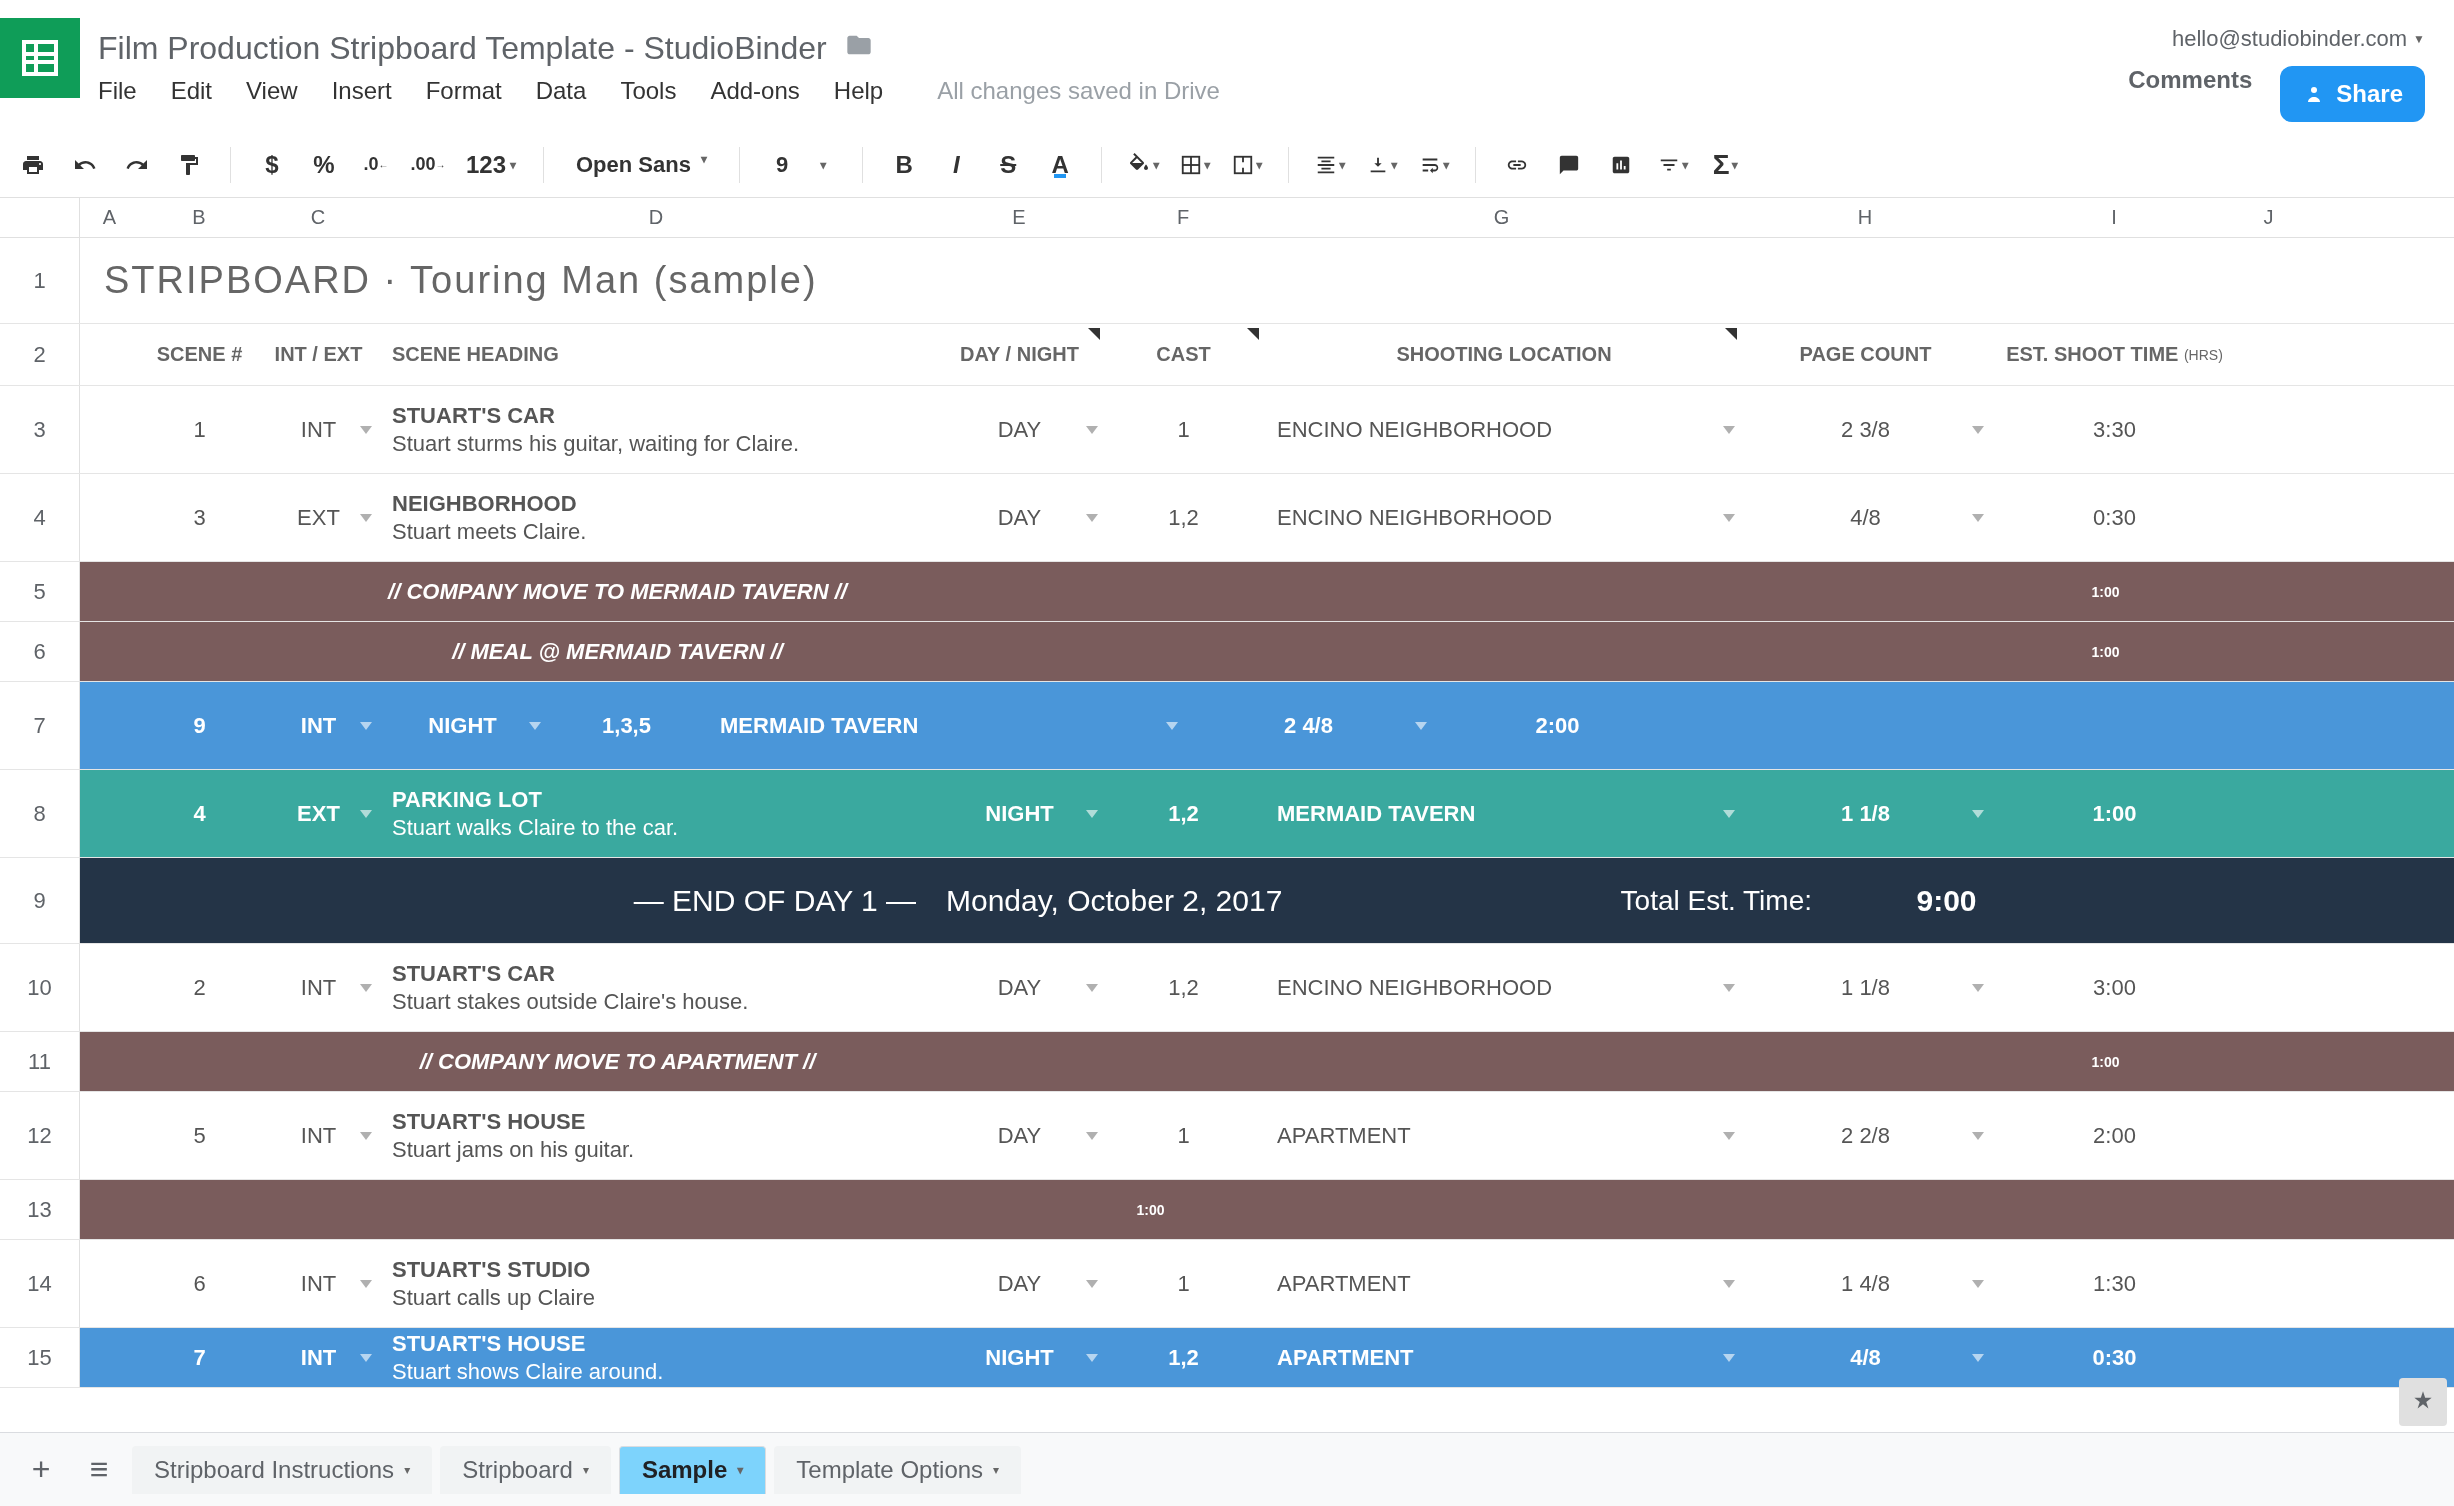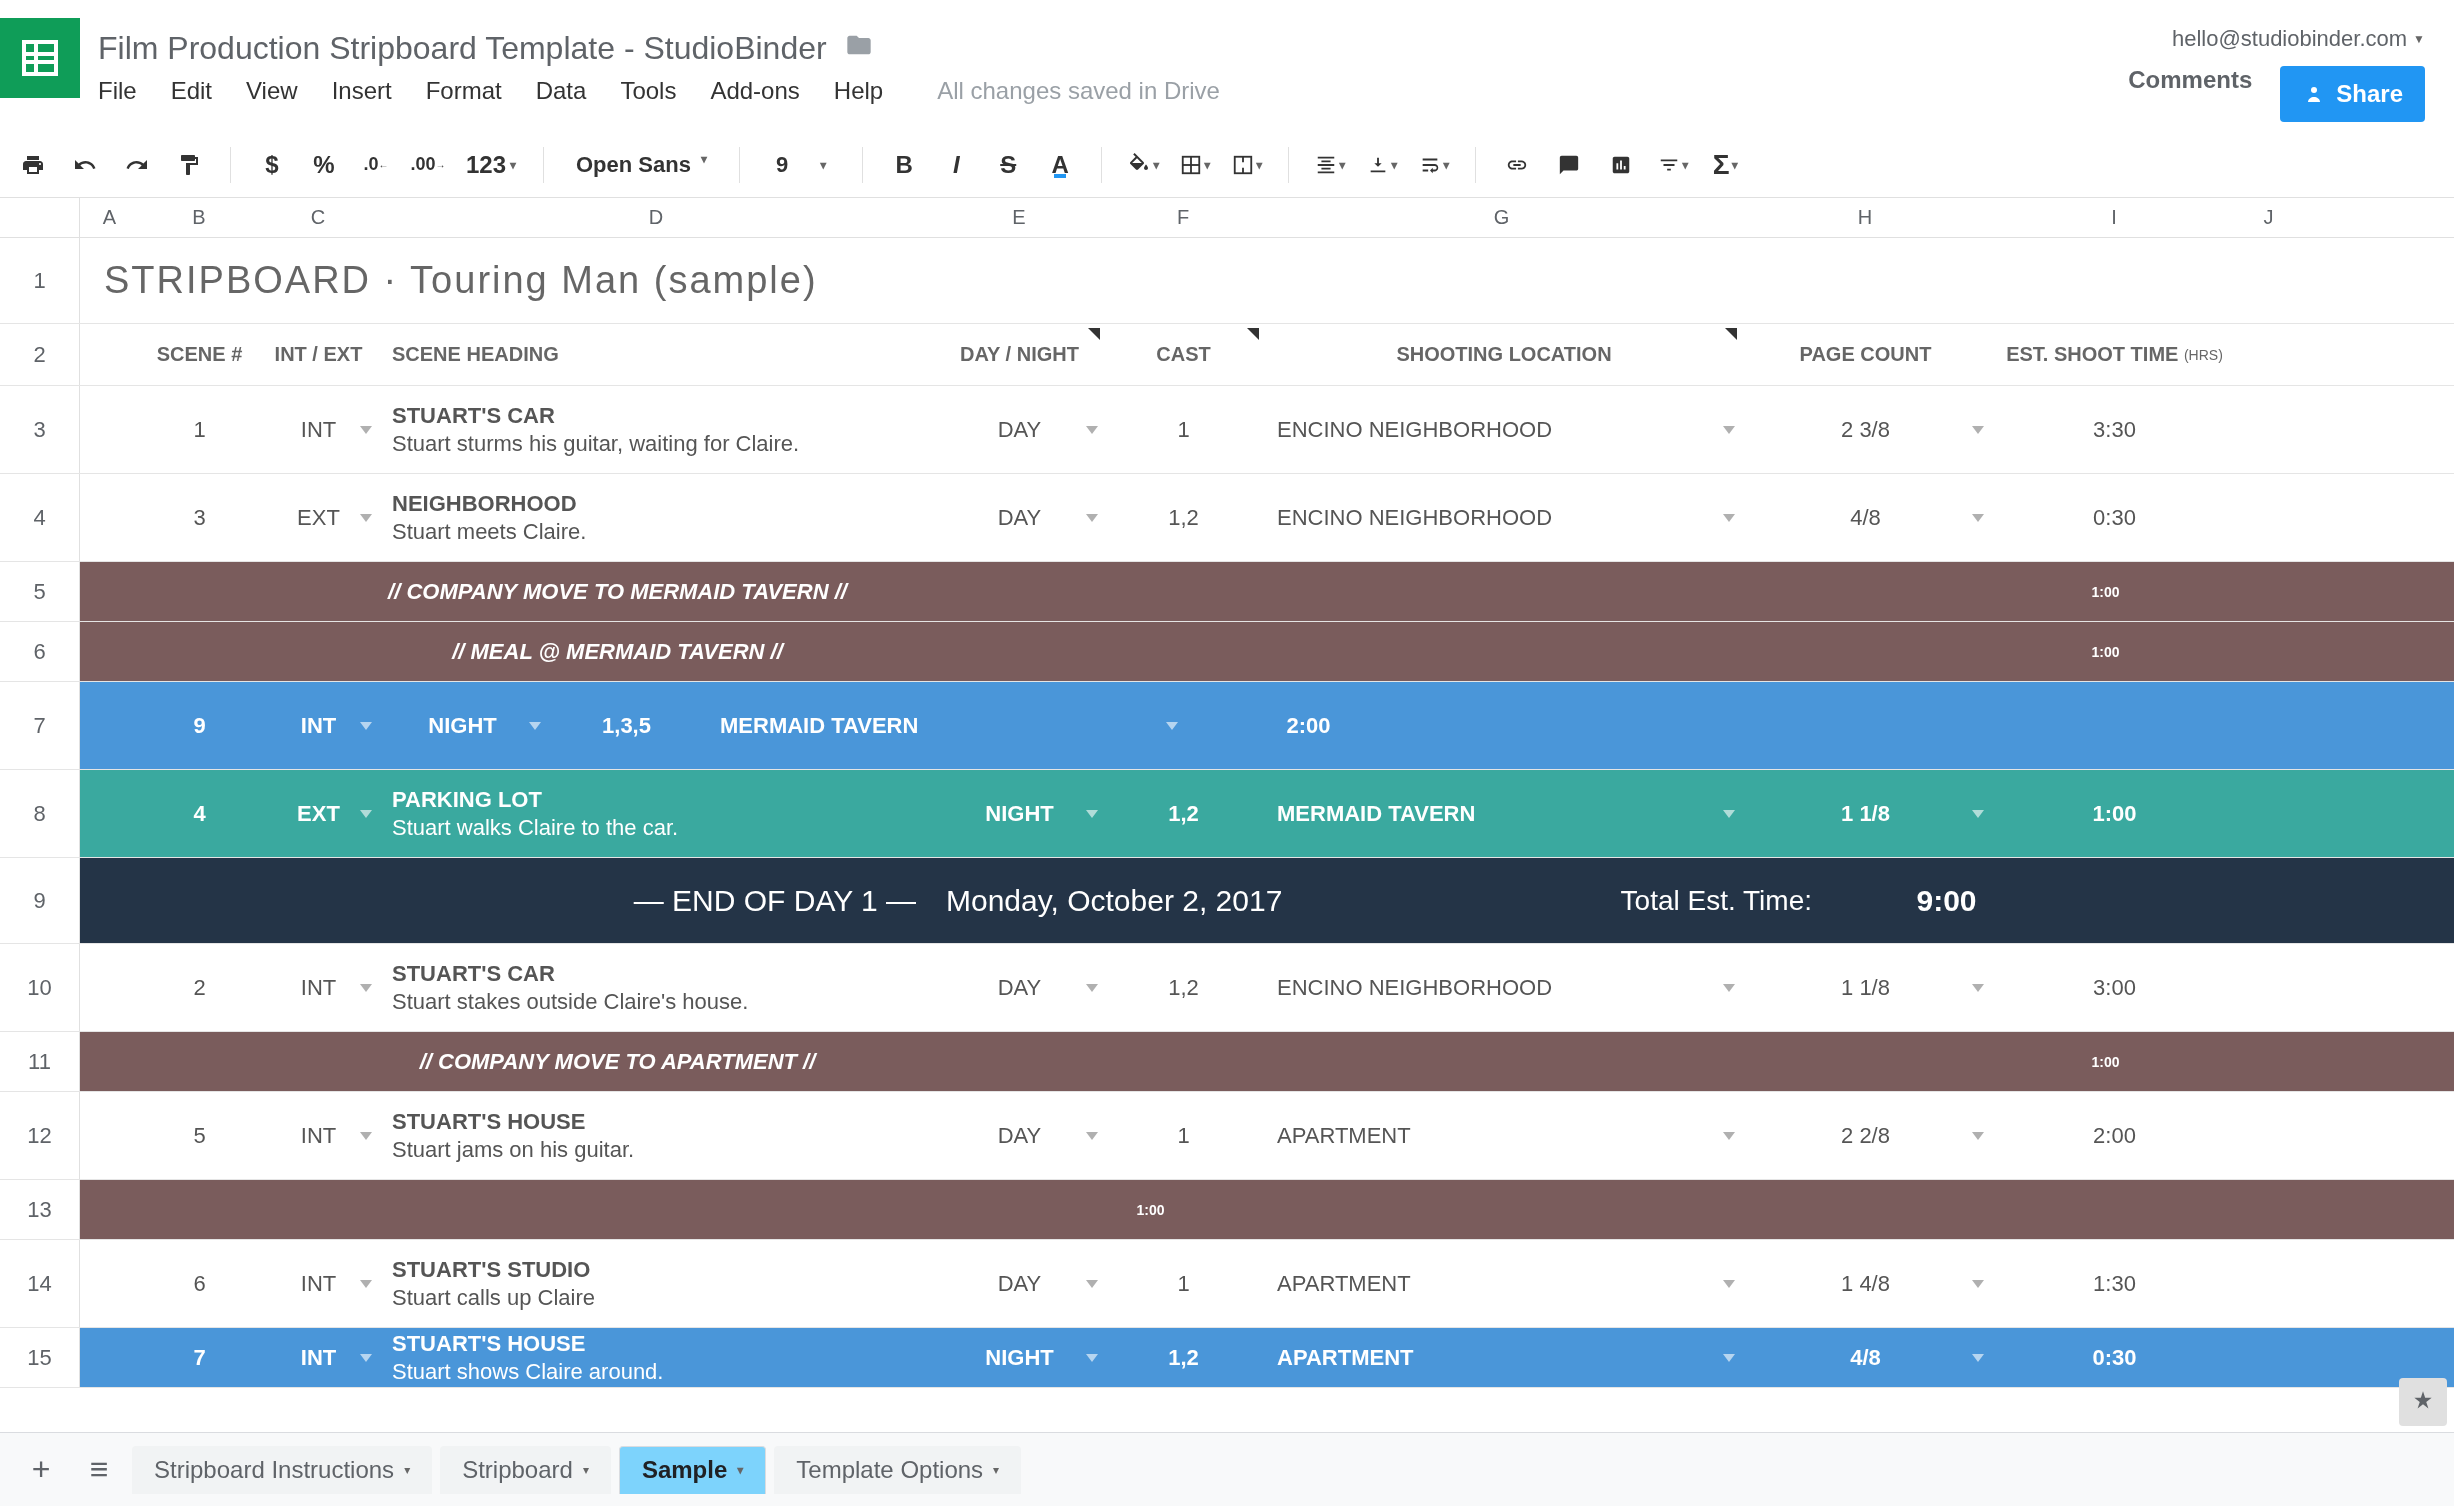--- a/index.html
+++ b/index.html
@@ -10,21 +10,21 @@
 .title-area{flex:1;padding-top:12px}
 .doc-title{font-size:32px;font-weight:400;color:#5f6368;display:flex;align-items:center;gap:18px}
 .folder-ico{color:#9aa0a6;font-size:28px}
 .menu-bar{display:flex;gap:34px;font-size:24px;color:#333;margin-top:10px;align-items:center}
 .menu-item{cursor:pointer}
 .save-status{color:#9aa0a6;margin-left:20px}
 .header-right{display:flex;flex-direction:column;align-items:flex-end;gap:14px;padding-top:8px}
 .user-email{font-size:22px;color:#5f6368;display:flex;align-items:center;gap:6px}
 .header-actions{display:flex;gap:28px;align-items:flex-start}
 .comments-link{font-size:24px;font-weight:700;color:#5f6368;cursor:pointer}
-.share-btn{background:#2196f3;color:#fff;font-size:24px;font-weight:700;padding:14px 22px;border-radius:4px;display:flex;align-items:center;gap:10px;cursor:pointer}
+.share-btn{background:#2196f3;color:#fff;font-size:24px;font-weight:700;padding:14px 22px;border-radius:12px;display:flex;align-items:center;gap:10px;cursor:pointer}
 .toolbar{height:66px;display:flex;align-items:center;padding:0 14px;gap:14px;border-bottom:1px solid #e0e0e0;margin-top:10px}
 .tb-btn{width:38px;height:38px;display:flex;align-items:center;justify-content:center;cursor:pointer;font-size:24px;color:#333;font-weight:700}
 .tb-sep{width:1px;height:36px;background:#e0e0e0;margin:0 8px}
 .tb-font{font-size:22px;font-weight:700;color:#333;display:flex;gap:10px;padding:0 10px}
 .tb-size{font-size:22px;font-weight:700;color:#333;display:flex;align-items:center;gap:10px;padding:0 14px}
 .caret{font-size:12px;color:#666}
 .col-headers{display:flex;height:40px;border-bottom:1px solid #e0e0e0;background:#fff}
 .row-num-spacer{width:80px;border-right:1px solid #e0e0e0}
 .col-h{display:flex;align-items:center;justify-content:center;font-size:20px;color:#5f6368;border-right:1px solid transparent}
 .grid-area{}
@@ -359,20 +359,21 @@
       </div>
       <div class="grid-row data-row">
       <div class="row-num">7</div>
       <div class="cells strip-blue">
         <div class="c c-a"></div>
         <div class="c c-b" style="font-weight:700">9</div>
         <div class="c c-c" style="font-weight:700">INT<div class="dd-tri light"></div></div>
         <div class="c c-e" style="font-weight:700">NIGHT<div class="dd-tri light"></div></div>
         <div class="c c-f" style="font-weight:700">1,3,5</div>
         <div class="c c-g" style="font-weight:700">MERMAID TAVERN<div class="dd-tri light"></div></div>
+        <div class="c c-h" style="font-weight:700">2 4/8<div class="dd-tri light"></div></div>
         <div class="c c-i" style="font-weight:700">2:00</div>
       </div>
       </div>
       <div class="grid-row data-row">
       <div class="row-num">8</div>
       <div class="cells strip-teal">
         <div class="c c-a"></div>
         <div class="c c-b" style="font-weight:700">4</div>
         <div class="c c-c" style="font-weight:700">EXT<div class="dd-tri light"></div></div>
         <div class="c c-d heading-cell">

